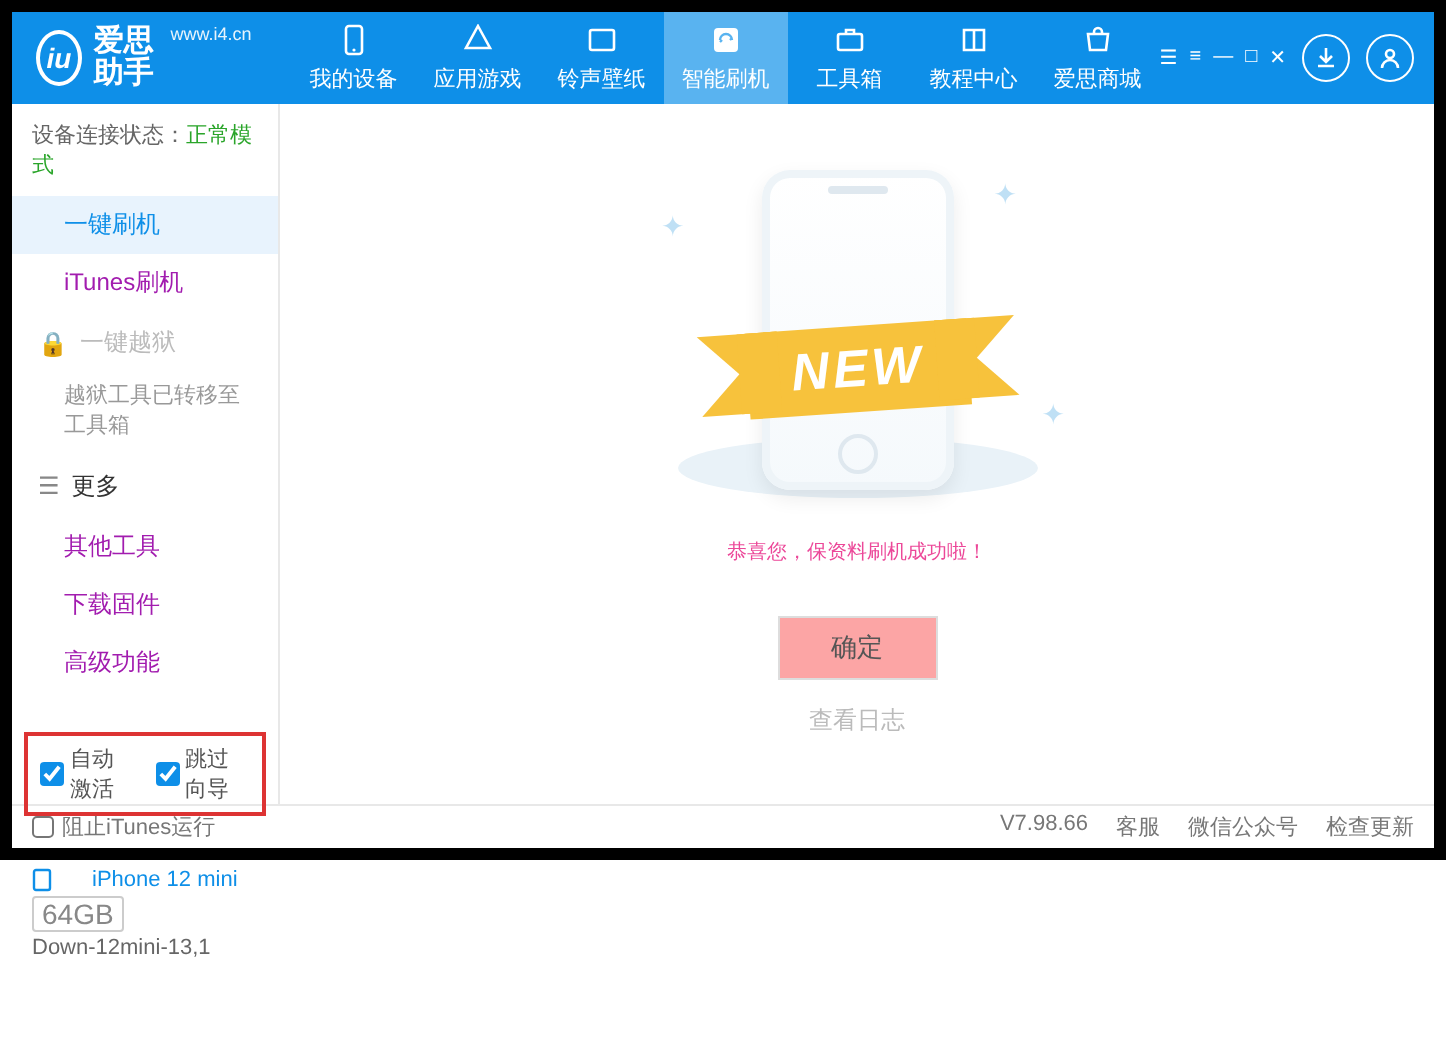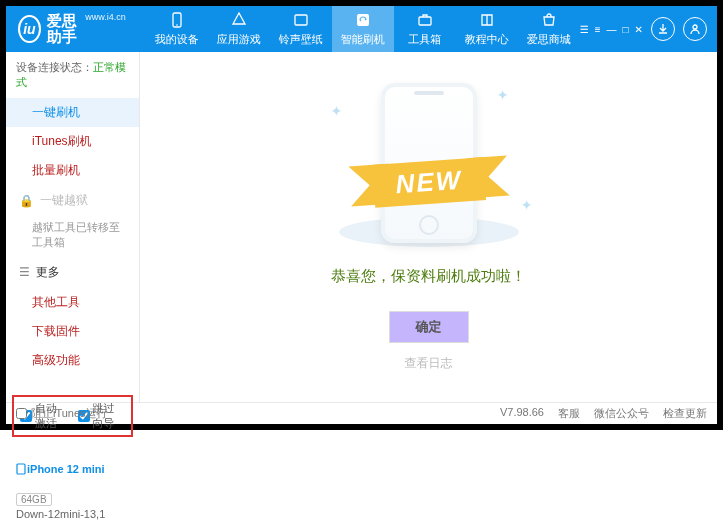--- a/index.html
+++ b/index.html
@@ -24,49 +24,49 @@
 .circle-btn { width: 24px; height: 24px; border: 1.5px solid #fff; border-radius: 50%; display: flex; align-items: center; justify-content: center; cursor: pointer; }
 
 .body { display: flex; height: calc(100% - 46px - 22px); }
 
 .sidebar { width: 134px; border-right: 1px solid #e8e8e8; display: flex; flex-direction: column; font-size: 12px; color: #555; }
 .conn-status { padding: 8px 10px; font-size: 11px; color: #666; }
 .conn-status .ok { color: #2aa52a; }
 
 .side-section-hdr { display: flex; align-items: center; gap: 6px; padding: 7px 10px; color: #333; border-left: 3px solid transparent; cursor: pointer; }
 .side-section-hdr.blue { color: #0e8fe8; border-left-color: #0e8fe8; font-weight: 500; }
-.side-item { padding: 6px 10px 6px 26px; cursor: pointer; color: #b91c1c; }
+.side-item { padding: 6px 10px 6px 26px; cursor: pointer; color: #a21caf; }
 .side-item.active { background: #e8f3fd; color: #0e8fe8; }
 .side-note { padding: 4px 10px 6px 26px; color: #999; font-size: 11px; line-height: 1.4; }
 .lock-icon { color: #bbb; }
 
 .checkbox-row { border: 2px solid #d33; margin: 20px 6px; padding: 4px 6px; display: flex; gap: 10px; font-size: 11px; }
 .checkbox-row label { display: flex; align-items: center; gap: 3px; color: #555; cursor: pointer; }
 .checkbox-row input { accent-color: #0e8fe8; width: 12px; height: 12px; }
 
 .device-box { padding: 6px 10px; font-size: 11px; color: #666; }
-.device-name { color: #0e8fe8; font-weight: 700; display: flex; align-items: center; gap: 1px; }
-.device-tag { display: inline-block; border: 1px solid #ccc; border-radius: 2px; padding: 0 4px; font-size: 10px; color: #888; margin-top: 18px; }
+.device-name { color: #0e8fe8; font-weight: 400; display: flex; align-items: center; gap: 20px; }
+.device-tag { display: inline-block; border: 1px solid #ccc; border-radius: 2px; padding: 0 4px; font-size: 14px; color: #888; margin-top: 2px; }
 
 .main { flex: 1; display: flex; flex-direction: column; align-items: center; justify-content: center; position: relative; }
 .illus { width: 220px; height: 170px; position: relative; margin-bottom: 14px; }
 .shadow-oval { position: absolute; bottom: 6px; left: 50%; transform: translateX(-50%); width: 180px; height: 30px; background: #e9f2f8; border-radius: 50%; }
 .phone { position: absolute; left: 50%; top: 0; transform: translateX(-50%); width: 96px; height: 160px; background: linear-gradient(#fff,#f5f9fc); border-radius: 14px; box-shadow: 0 4px 10px rgba(0,0,0,0.08), inset 0 0 0 4px #eef4f8; }
 .phone::before { content:""; position:absolute; top:8px; left:50%; transform:translateX(-50%); width:30px; height:4px; background:#dfe8ef; border-radius:3px; }
 .phone::after { content:""; position:absolute; bottom:8px; left:50%; transform:translateX(-50%); width:16px; height:16px; border:2px solid #dfe8ef; border-radius:50%; }
 .ribbon { position: absolute; left: 50%; top: 78px; transform: translateX(-50%) rotate(-4deg); }
 .ribbon-body { background: #f7c23c; color: #fff; font-weight: bold; font-size: 26px; letter-spacing: 2px; padding: 6px 22px; position: relative; font-style: italic; }
 .ribbon-body::before, .ribbon-body::after { content:""; position:absolute; top:0; width:0; height:0; border:20px solid #f7c23c; }
 .ribbon-body::before { left:-24px; border-left-color:transparent; }
 .ribbon-body::after { right:-24px; border-right-color:transparent; }
 .sparkle { position:absolute; color:#bfe0f5; font-size:14px; }
 .s1 { top: 20px; left: 12px; } .s2 { top: 4px; right: 30px; } .s3 { bottom: 40px; right: 6px; }
 
-.success-text { font-size: 15px; color: #4d7c0f; margin-bottom: 25px; }
-.ok-btn { border: 1px solid #ddd; background: #c4b5fd; padding: 6px 26px; font-size: 13px; color: #555; cursor: pointer; margin-bottom: 12px; font-weight: bold; }
+.success-text { font-size: 10px; color: #ec4899; margin-bottom: 25px; }
+.ok-btn { border: 1px solid #ddd; background: #fca5a5; padding: 6px 26px; font-size: 13px; color: #555; cursor: pointer; margin-bottom: 12px; }
 .log-link { font-size: 12px; color: #bbb; cursor: pointer; }
 
 .statusbar { height: 22px; border-top: 1px solid #e8e8e8; display: flex; align-items: center; font-size: 11px; color: #777; padding: 0 10px; gap: 14px; }
 .statusbar .right { margin-left: auto; display: flex; gap: 14px; }
 .statusbar label { display: flex; align-items: center; gap: 4px; cursor: pointer; }
 .statusbar input { width: 11px; height: 11px; }
 </style>
 </head>
 <body>
 
@@ -165,21 +165,20 @@
   </div>
 
   <div class="body">
     <div class="sidebar">
       <div class="conn-status">
         <span>设备连接状态：</span><span class="ok">正常模式</span>
       </div>
 
       <div class="side-item active">一键刷机</div>
       <div class="side-item">iTunes刷机</div>
-      <div class="side-item">批量刷机</div>
 
       <div class="side-section-hdr">
         <span class="lock-icon">🔒</span>
         <span style="color:#bbb">一键越狱</span>
       </div>
       <div class="side-note">越狱工具已转移至工具箱</div>
 
       <div class="side-section-hdr">
         <span style="color:#888">☰</span>
         <span>更多</span>

